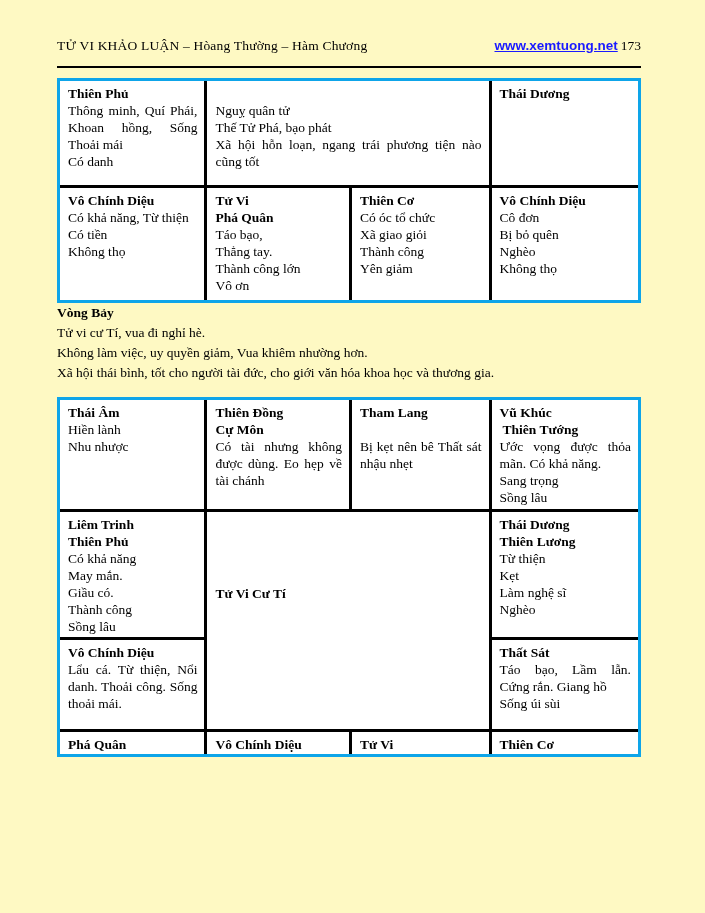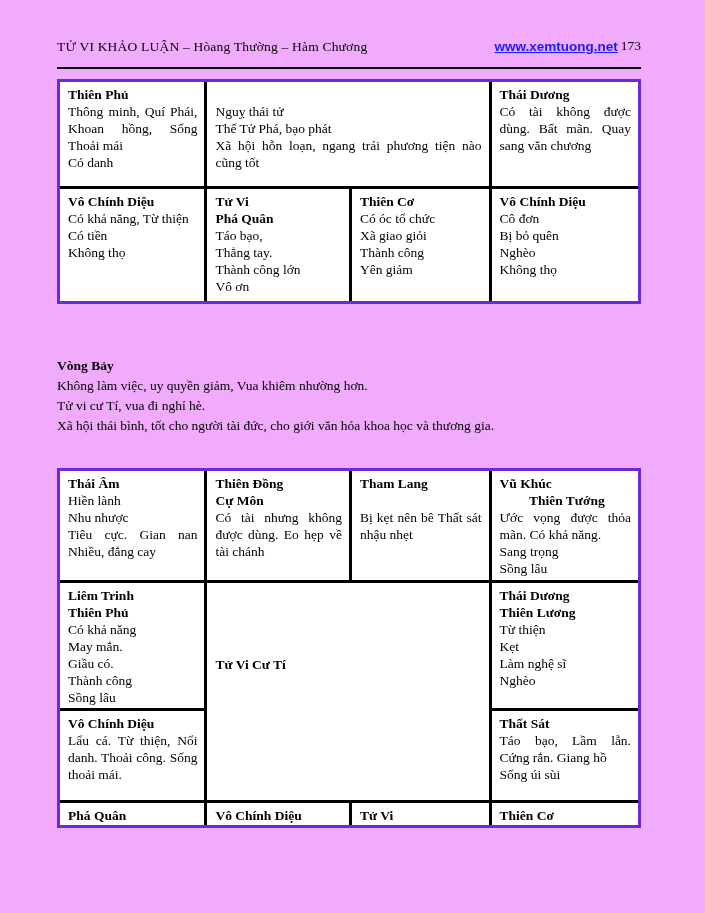--- a/index.html
+++ b/index.html
@@ -1,55 +1,55 @@
 <!DOCTYPE html>
 <html lang="vi"><head>
 <meta charset="utf-8">
 <style>
   html,body { margin:0; padding:0; background:#ffffff; }
   .page {
-    position:relative; width:705px; height:913px; background:#f0abfc;
+    position:relative; width:705px; height:913px; background:#fef9c3;
     font-family:"Liberation Serif","DejaVu Serif",serif;
     color:#000; font-size:13.5px; overflow:hidden;
   }
   .content { padding:38px 64px 0 57px; }
 
   
   .header { display:flex; justify-content:space-between; align-items:baseline; }
   .h-title { white-space:nowrap; letter-spacing:.2px; }
-  .h-right { display:flex; align-items:center; }
+  .h-right { display:flex; align-items:flex-start; }
   .h-link {
     font-family:"Liberation Sans","DejaVu Sans",sans-serif;
     font-weight:bold; color:#1a1aff; text-decoration:underline;
     font-size:13.5px; cursor:pointer;
   }
   .h-page { margin-left:3px; }
   .hrule { border-bottom:2px solid #000; margin-top:12px; }
 
   
   .tbl {
-    display:grid; background:#000; border:3px solid #6d28d9; gap:3px;
+    display:grid; background:#000; border:3px solid #0ea5e9; gap:3px;
     grid-template-columns:148fr 145fr 140fr 150fr;
   }
   .tbl1 { margin-top:10px; grid-template-rows:104px 112px; }
-  .tbl2 { margin-top:32px; grid-template-rows:109px 125px 89px 22px; }
+  .tbl2 { margin-top:14px; grid-template-rows:109px 125px 89px 22px; }
   .cell { background:#fff; padding:4px 7px 2px 8px; line-height:17px; overflow:hidden; }
   .span2  { grid-column:2 / span 2; }
   .span22 { grid-column:2 / span 2; grid-row:2 / span 2; }
   .b { font-weight:bold; }
   .j { text-align:justify; margin:0; }
   p { margin:0;font-family:Liberation Serif, serif; }
   .pt1 { padding-top:21px; }
   .sp  { height:17px; }
   .sp2 { height:24px; }
   .ptc { padding-top:73px; }
-  .ind { padding-left:3px;text-align:center; }
+  .ind { padding-left:3px; }
 
   
-  .section { margin-top:52px; line-height:20px; }
+  .section { line-height:20px; }
 </style>
 </head>
 <body>
 
 <div class="page">
   <div class="content">
 
     <div class="header">
       <span class="h-title">TỬ VI KHẢO LUẬN – Hòang Thường – Hàm Chương</span>
       <span class="h-right">
@@ -61,28 +61,27 @@
 
     <div class="tbl tbl1">
 
       <div class="cell">
         <div class="b">Thiên Phủ</div>
         <p class="j">Thông minh, Quí Phái, Khoan hồng, Sống Thoải mái</p>
         <div>Có danh</div>
       </div>
 
       <div class="cell span2 pt1">
-        <div>Nguỵ thái tử</div>
+        <div>Nguỵ quân tử</div>
         <div>Thế Tử Phá, bạo phát</div>
         <p class="j">Xã hội hỗn loạn, ngang trái phương tiện nào cũng tốt</p>
       </div>
 
       <div class="cell">
         <div class="b">Thái Dương</div>
-        <p class="j">Có tài không được dùng. Bất mãn. Quay sang văn chương</p>
       </div>
 
       <div class="cell">
         <div class="b">Vô Chính Diệu</div>
         <div>Có khả năng, Từ thiện</div>
         <div>Có tiền</div>
         <div>Không thọ</div>
       </div>
 
       <div class="cell">
@@ -106,32 +105,31 @@
         <div class="b">Vô Chính Diệu</div>
         <div>Cô đơn</div>
         <div>Bị bỏ quên</div>
         <div>Nghèo</div>
         <div>Không thọ</div>
       </div>
     </div>
 
     <div class="section">
       <div class="b">Vòng Bảy</div>
+      <div>Tử vi cư Tí, vua đi nghỉ hè.</div>
       <div>Không làm việc, uy quyền giảm, Vua khiêm nhường hơn.</div>
-      <div>Tử vi cư Tí, vua đi nghỉ hè.</div>
       <div>Xã hội thái bình, tốt cho người tài đức, cho giới văn hóa khoa học và thương gia.</div>
     </div>
 
     <div class="tbl tbl2">
 
       <div class="cell">
         <div class="b">Thái Âm</div>
         <div>Hiền lành</div>
         <div>Nhu nhược</div>
-        <p class="j">Tiêu cực. Gian nan Nhiều, đắng cay</p>
       </div>
 
       <div class="cell">
         <div class="b">Thiên Đồng</div>
         <div class="b">Cự Môn</div>
         <p class="j">Có tài nhưng không được dùng. Eo hẹp về tài chánh</p>
       </div>
 
       <div class="cell">
         <div class="b">Tham Lang</div>

